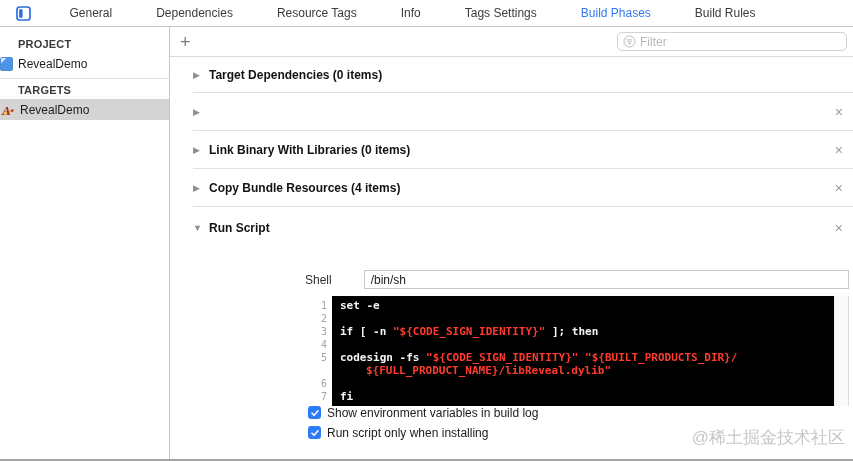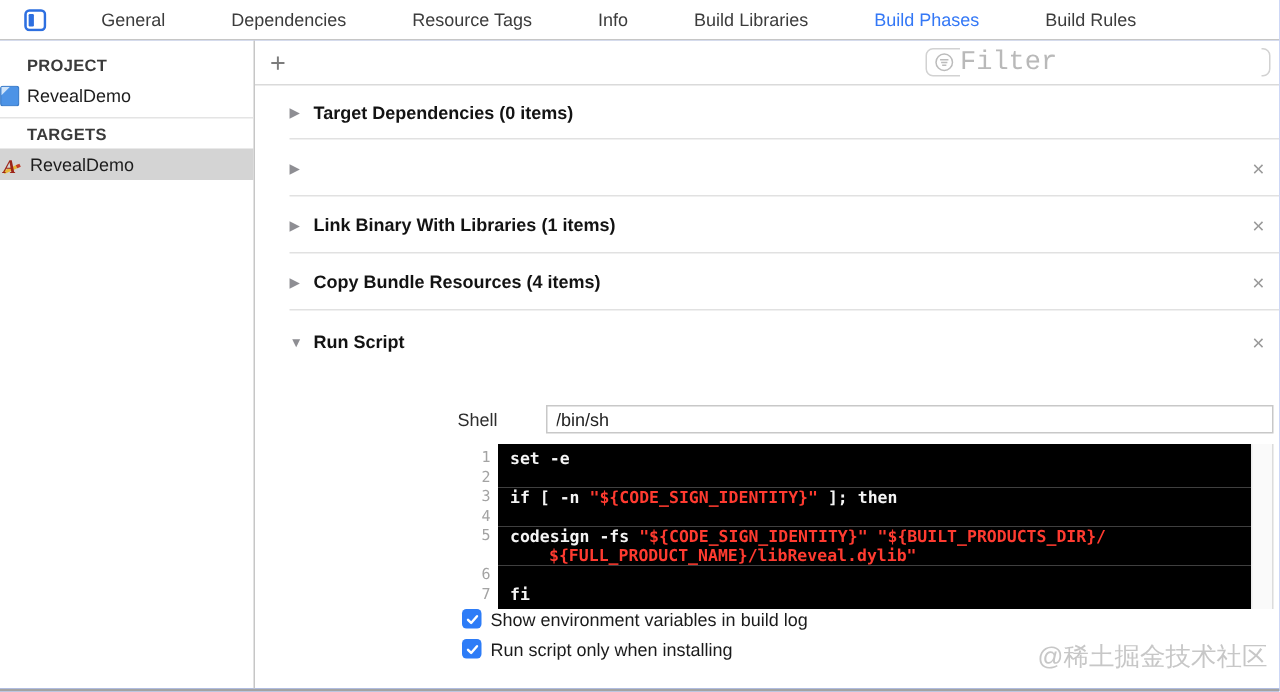--- a/index.html
+++ b/index.html
@@ -25,22 +25,22 @@
   .side-divider { border-top:1px solid #e4e4e4; margin:4px 0 3px 0; }
   .side-icon { display:inline-flex; }
 
   
   .main { flex:1; display:flex; flex-direction:column; background:#fff; }
   .toolbar { height:30px; flex:none; border-bottom:1px solid #dadada; display:flex; align-items:center;
              padding:0 6px 0 10px; }
   .add-btn { color:#7c7c7c; font-size:18px; font-weight:300; line-height:16px; cursor:default; }
   .filter-field { margin-left:auto; width:230px; height:19px; border:1px solid #d2d2d2; border-radius:5px;
                   display:flex; align-items:center; gap:4px; padding:0 5px; background:#fff; }
-  .filter-field input { border:none; outline:none; flex:1; font-size:18px; color:#333; min-width:0;
-                        font-family:Liberation Mono, monospace; }
+  .filter-field input { border:none; outline:none; flex:1; font-size:12px; color:#333; min-width:0;
+                        font-family:Liberation Sans, sans-serif; }
   .filter-field input::placeholder { color:#b9b9b9; }
 
   
   .phases { margin-left:23px; }
   .phase-row { height:38px; display:flex; align-items:center; border-bottom:1px solid #e1e1e1; }
   .phase-row:first-child { height:36px; }
   .phase-row.run { height:42px; border-bottom:none; }
   .disclosure { color:#8e8e93; font-size:9px; width:16px; flex:none; }
   .phase-title { font-weight:bold; font-size:12px; color:#131313; }
   .close-icon { margin-left:auto; padding-right:10px; color:#9a9a9a; font-size:14px; line-height:12px; cursor:default; }
@@ -85,21 +85,21 @@
       <svg width="15" height="15" viewBox="0 0 15 15">
         <rect x="1" y="1" width="13" height="13" rx="2.6" fill="none" stroke="#2d6fe0" stroke-width="1.7"></rect>
         <rect x="3.1" y="3.3" width="3.5" height="8.4" rx="0.8" fill="#2d6fe0"></rect>
       </svg>
     </span>
     <nav class="tabs">
       <span class="tab">General</span>
       <span class="tab">Dependencies</span>
       <span class="tab">Resource Tags</span>
       <span class="tab">Info</span>
-      <span class="tab">Build Libraries</span>
+      <span class="tab">Tags Settings</span>
       <span class="tab active">Build Phases</span>
       <span class="tab">Build Rules</span>
     </nav>
   </header>
 
   <div class="body-row">
 
     <aside class="sidebar">
       <div class="group-header">PROJECT</div>
       <div class="side-item">
@@ -143,21 +143,21 @@
         <div class="phase-row">
           <span class="disclosure">▶</span>
           <span class="phase-title">Target Dependencies (0 items)</span>
         </div>
         <div class="phase-row">
           <span class="disclosure">▶</span>
           <span class="close-icon">×</span>
         </div>
         <div class="phase-row">
           <span class="disclosure">▶</span>
-          <span class="phase-title">Link Binary With Libraries (1 items)</span>
+          <span class="phase-title">Link Binary With Libraries (0 items)</span>
           <span class="close-icon">×</span>
         </div>
         <div class="phase-row">
           <span class="disclosure">▶</span>
           <span class="phase-title">Copy Bundle Resources (4 items)</span>
           <span class="close-icon">×</span>
         </div>
         <div class="phase-row run">
           <span class="disclosure">▼</span>
           <span class="phase-title">Run Script</span>

